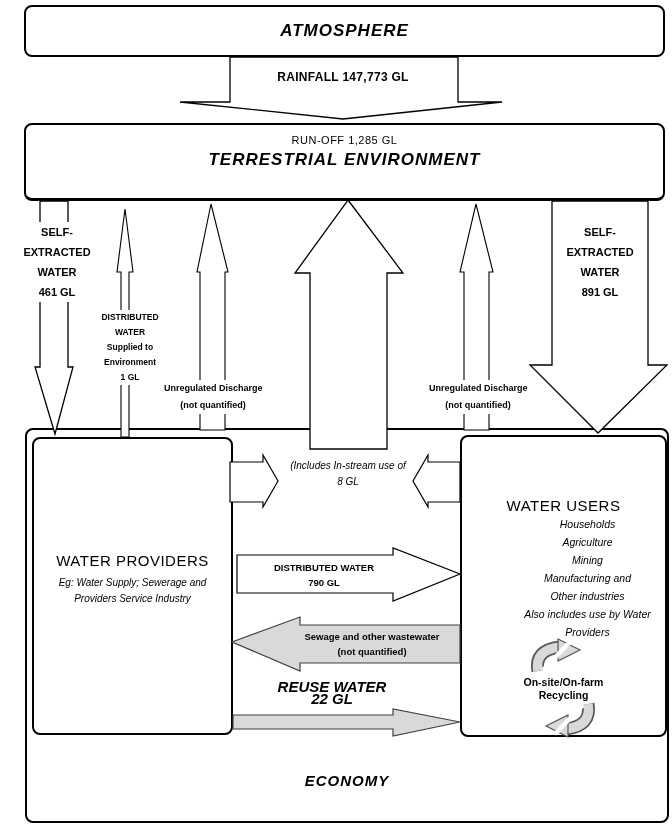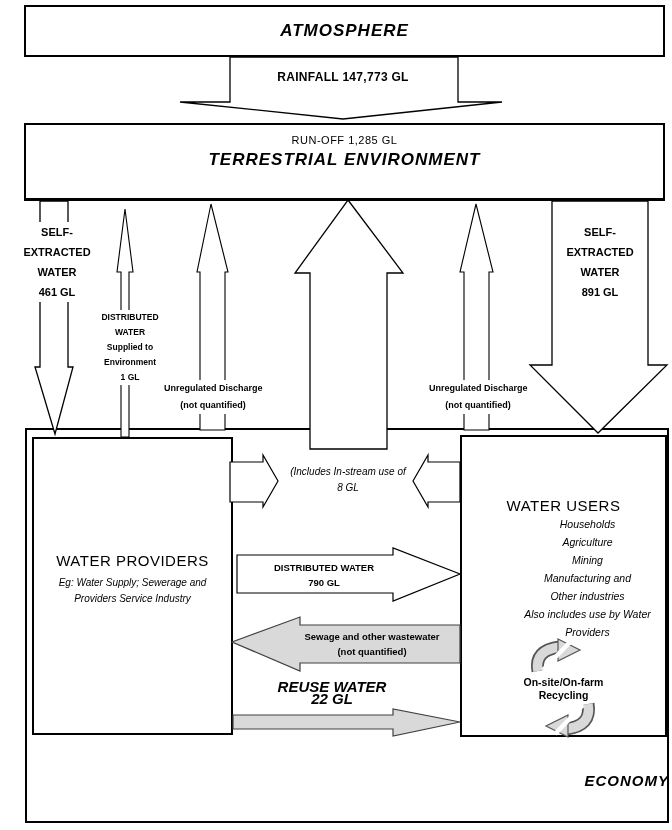--- a/index.html
+++ b/index.html
@@ -4,21 +4,21 @@
 <style>
   html,body{margin:0;padding:0;background:#ffffff;}
   #stage{
     position:relative;width:672px;height:830px;background:#ffffff;
     font-family:"Liberation Sans",sans-serif;color:#000;overflow:hidden;
   }
   .box{position:absolute;border:2px solid #000;background:transparent;box-sizing:content-box;}
   .lbl{position:absolute;text-align:center;white-space:nowrap;}
   .bold{font-weight:bold;}
   .arrows{position:absolute;left:0;top:0;z-index:5;}
-  .boxes{z-index:1;}
+  .boxes{z-index:1;border-radius:8px;}
   .text-layer{z-index:10;position:absolute;}
   .bgwhite{background:#ffffff;}
   .title-main{font-weight:bold;font-style:italic;font-size:17px;letter-spacing:1px;}
 </style>
 </head>
 <body>
 
 <div id="stage">
 
   <div class="box boxes" style="left:24px;top:5px;width:637px;height:48px;">
@@ -104,21 +104,21 @@
   </div>
 
   <div class="lbl text-layer bold" style="left:558px;top:222px;width:84px;font-size:11px;line-height:20px;">
     <div>SELF-</div>
     <div>EXTRACTED</div>
     <div>WATER</div>
     <div>891 GL</div>
   </div>
 
   <div class="lbl text-layer" style="left:272px;top:456px;width:152px;">
-    <div style="font-size:10px;line-height:16px;font-style:italic;margin-top:8px;">
+    <div style="font-size:10px;line-height:16px;font-style:italic;margin-top:2px;">
       <div>(Includes In-stream use of</div>
       <div>8 GL</div>
     </div>
   </div>
 
   <div class="lbl text-layer bold" style="left:244px;top:560px;width:160px;font-size:9.5px;line-height:15px;">
     <div>DISTRIBUTED WATER</div>
     <div>790 GL</div>
   </div>
 
@@ -150,15 +150,15 @@
     <div>Other industries</div>
     <div>Also includes use by Water</div>
     <div>Providers</div>
   </div>
 
   <div class="lbl text-layer bold" style="left:460px;top:676px;width:207px;font-size:10.5px;line-height:13px;">
     <div>On-site/On-farm</div>
     <div>Recycling</div>
   </div>
 
-  <div class="lbl text-layer" style="left:25px;top:772px;width:644px;font-weight:bold;font-style:italic;font-size:15px;letter-spacing:1px;text-align:right;">ECONOMY</div>
+  <div class="lbl text-layer" style="left:25px;top:772px;width:644px;font-weight:bold;font-style:italic;font-size:15px;letter-spacing:1px;">ECONOMY</div>
 
 </div>
 
 </body></html>

